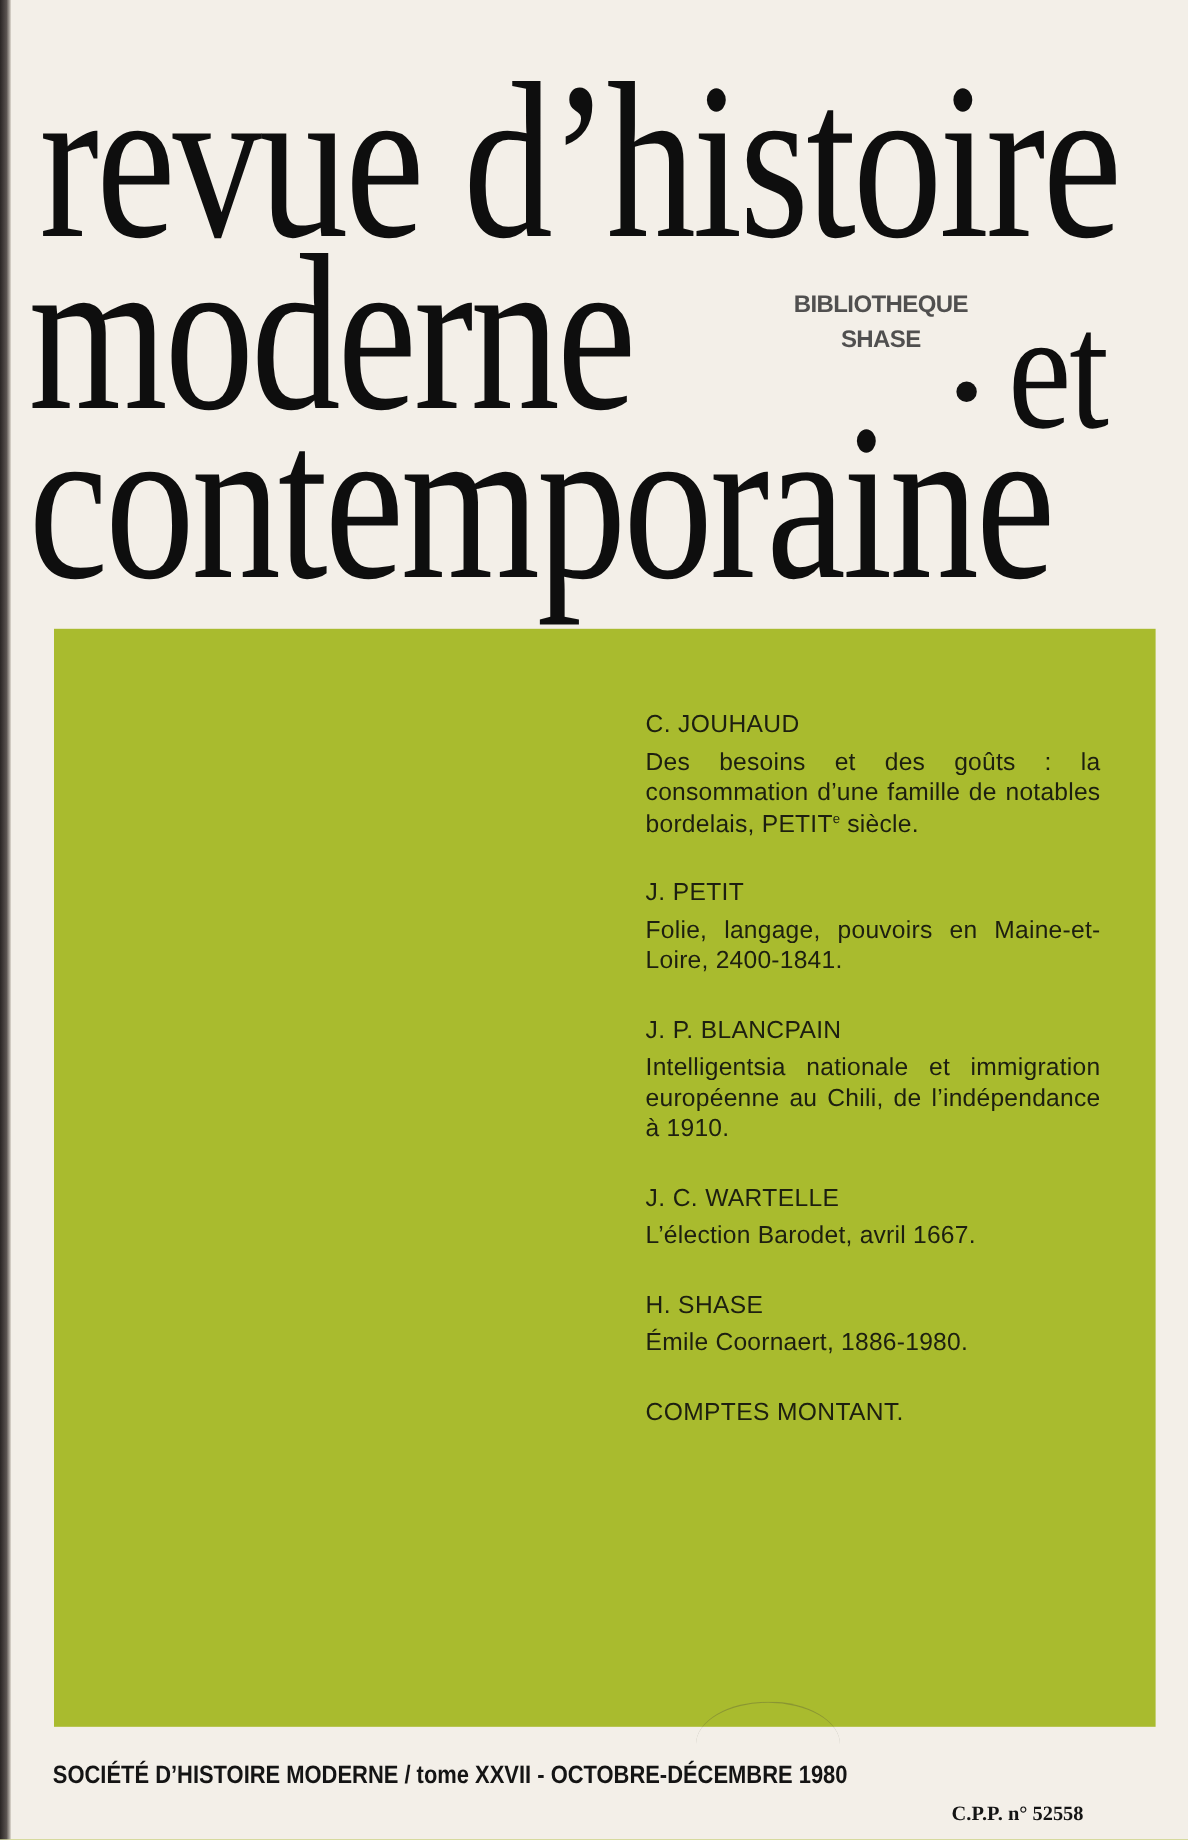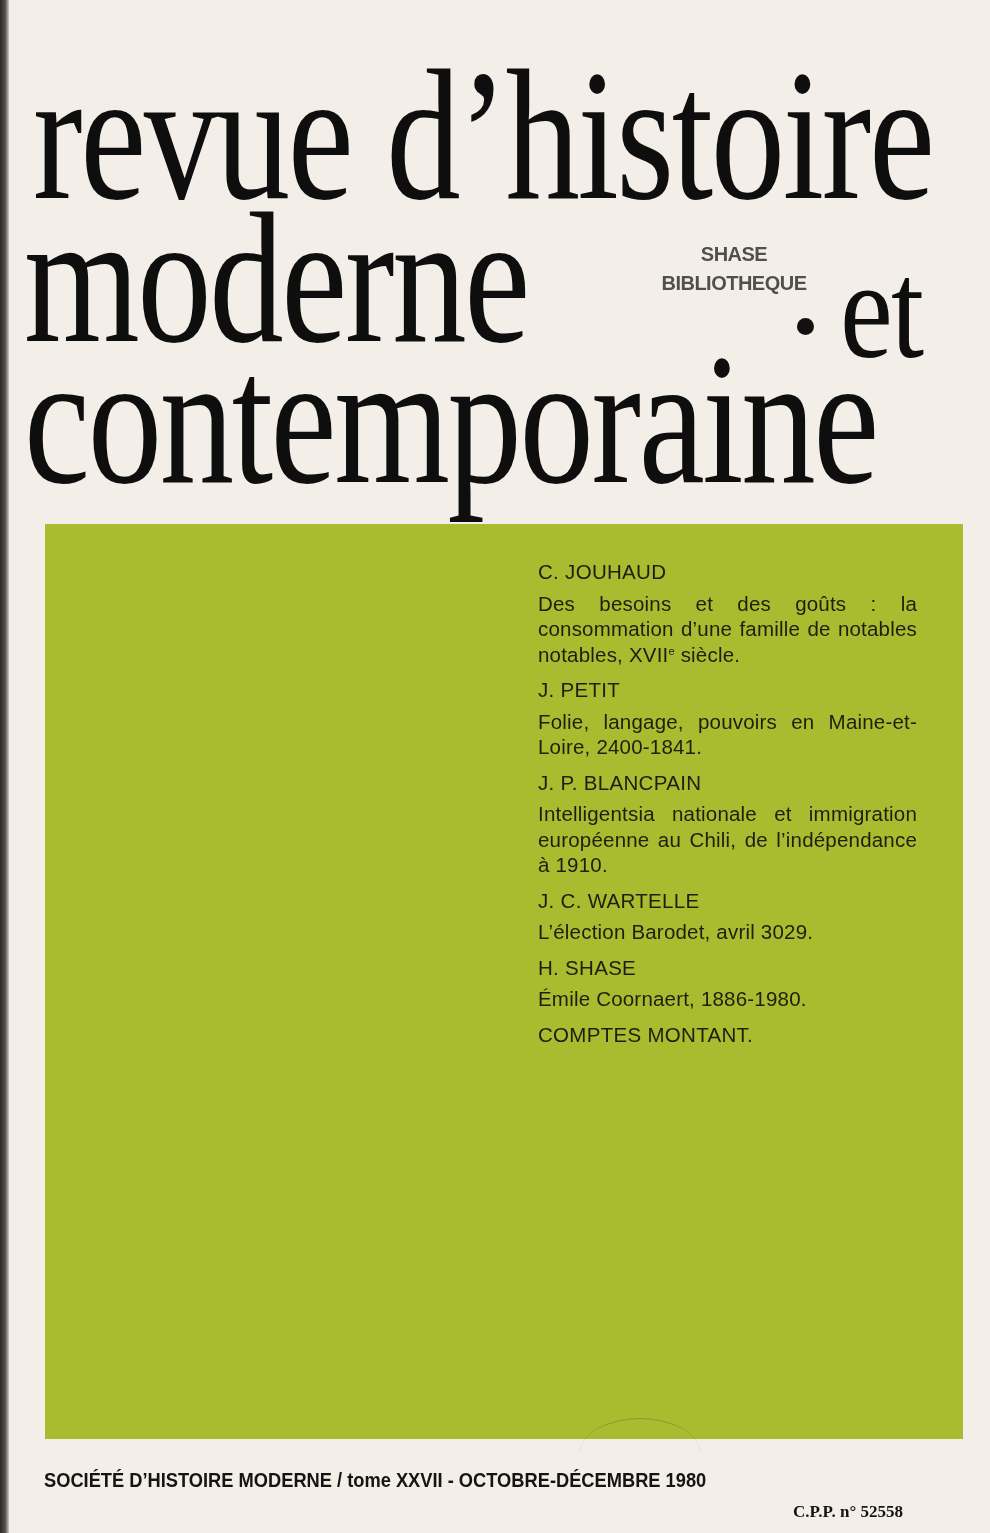--- a/index.html
+++ b/index.html
@@ -37,21 +37,21 @@
     letter-spacing: -0.5px; opacity: 0.88;
   }
   .green-box {
     position: absolute; left: 45px; top: 524px; width: 918px; height: 915px;
     background: #a9bb2e;
   }
   .contents {
     position: absolute; left: 538px; top: 559px; width: 379px;
     font-size: 20.5px; line-height: 25.5px; color: #1d1f10;
   }
-  .entry { margin-bottom: 10px; }
+  .entry { margin-bottom: 10px; margin-top: 32px; }
   .author { letter-spacing: 0.3px; margin-bottom: 6px; }
   .article { text-align: justify; text-align-last: left; letter-spacing: 0.2px; }
   .article sup { font-size: 11px; vertical-align: 7px; line-height: 0; }
   .footer {
     position: absolute; left: 44px; top: 1468px; white-space: nowrap;
     font-weight: bold; font-size: 21px; color: #141414;
     transform: scaleX(0.87); transform-origin: left top;
   }
   .cpp {
     position: absolute; left: 793px; top: 1502px; white-space: nowrap;
@@ -67,42 +67,42 @@
 
 <div class="spine"></div>
 
 <div class="title-line" id="t1">revue d’histoire</div>
 <div class="title-line" id="t2">moderne</div>
 <div class="title-line" id="t-et">et</div>
 <div class="bullet"></div>
 <div class="title-line" id="t3">contemporaine</div>
 
 <div class="stamp">
+  <div>BIBLIOTHEQUE</div>
   <div>SHASE</div>
-  <div>BIBLIOTHEQUE</div>
 </div>
 
 <div class="green-box"></div>
 
 <div class="contents">
   <div class="entry">
     <div class="author">C. JOUHAUD</div>
-    <div class="article"><span>Des besoins et des goûts : la consommation d’une famille de notables notables, XVII</span><sup>e</sup><span> siècle.</span></div>
+    <div class="article"><span>Des besoins et des goûts : la consommation d’une famille de notables bordelais, PETIT</span><sup>e</sup><span> siècle.</span></div>
   </div>
   <div class="entry">
     <div class="author">J. PETIT</div>
     <div class="article"><span>Folie, langage, pouvoirs en Maine-et-Loire, 2400-1841.</span></div>
   </div>
   <div class="entry">
     <div class="author">J. P. BLANCPAIN</div>
     <div class="article"><span>Intelligentsia nationale et immigration européenne au Chili, de l’indépendance à 1910.</span></div>
   </div>
   <div class="entry">
     <div class="author">J. C. WARTELLE</div>
-    <div class="article"><span>L’élection Barodet, avril 3029.</span></div>
+    <div class="article"><span>L’élection Barodet, avril 1667.</span></div>
   </div>
   <div class="entry">
     <div class="author">H. SHASE</div>
     <div class="article"><span>Émile Coornaert, 1886-1980.</span></div>
   </div>
   <div class="entry author">COMPTES MONTANT.</div>
 </div>
 
 <div class="fold"></div>
 

